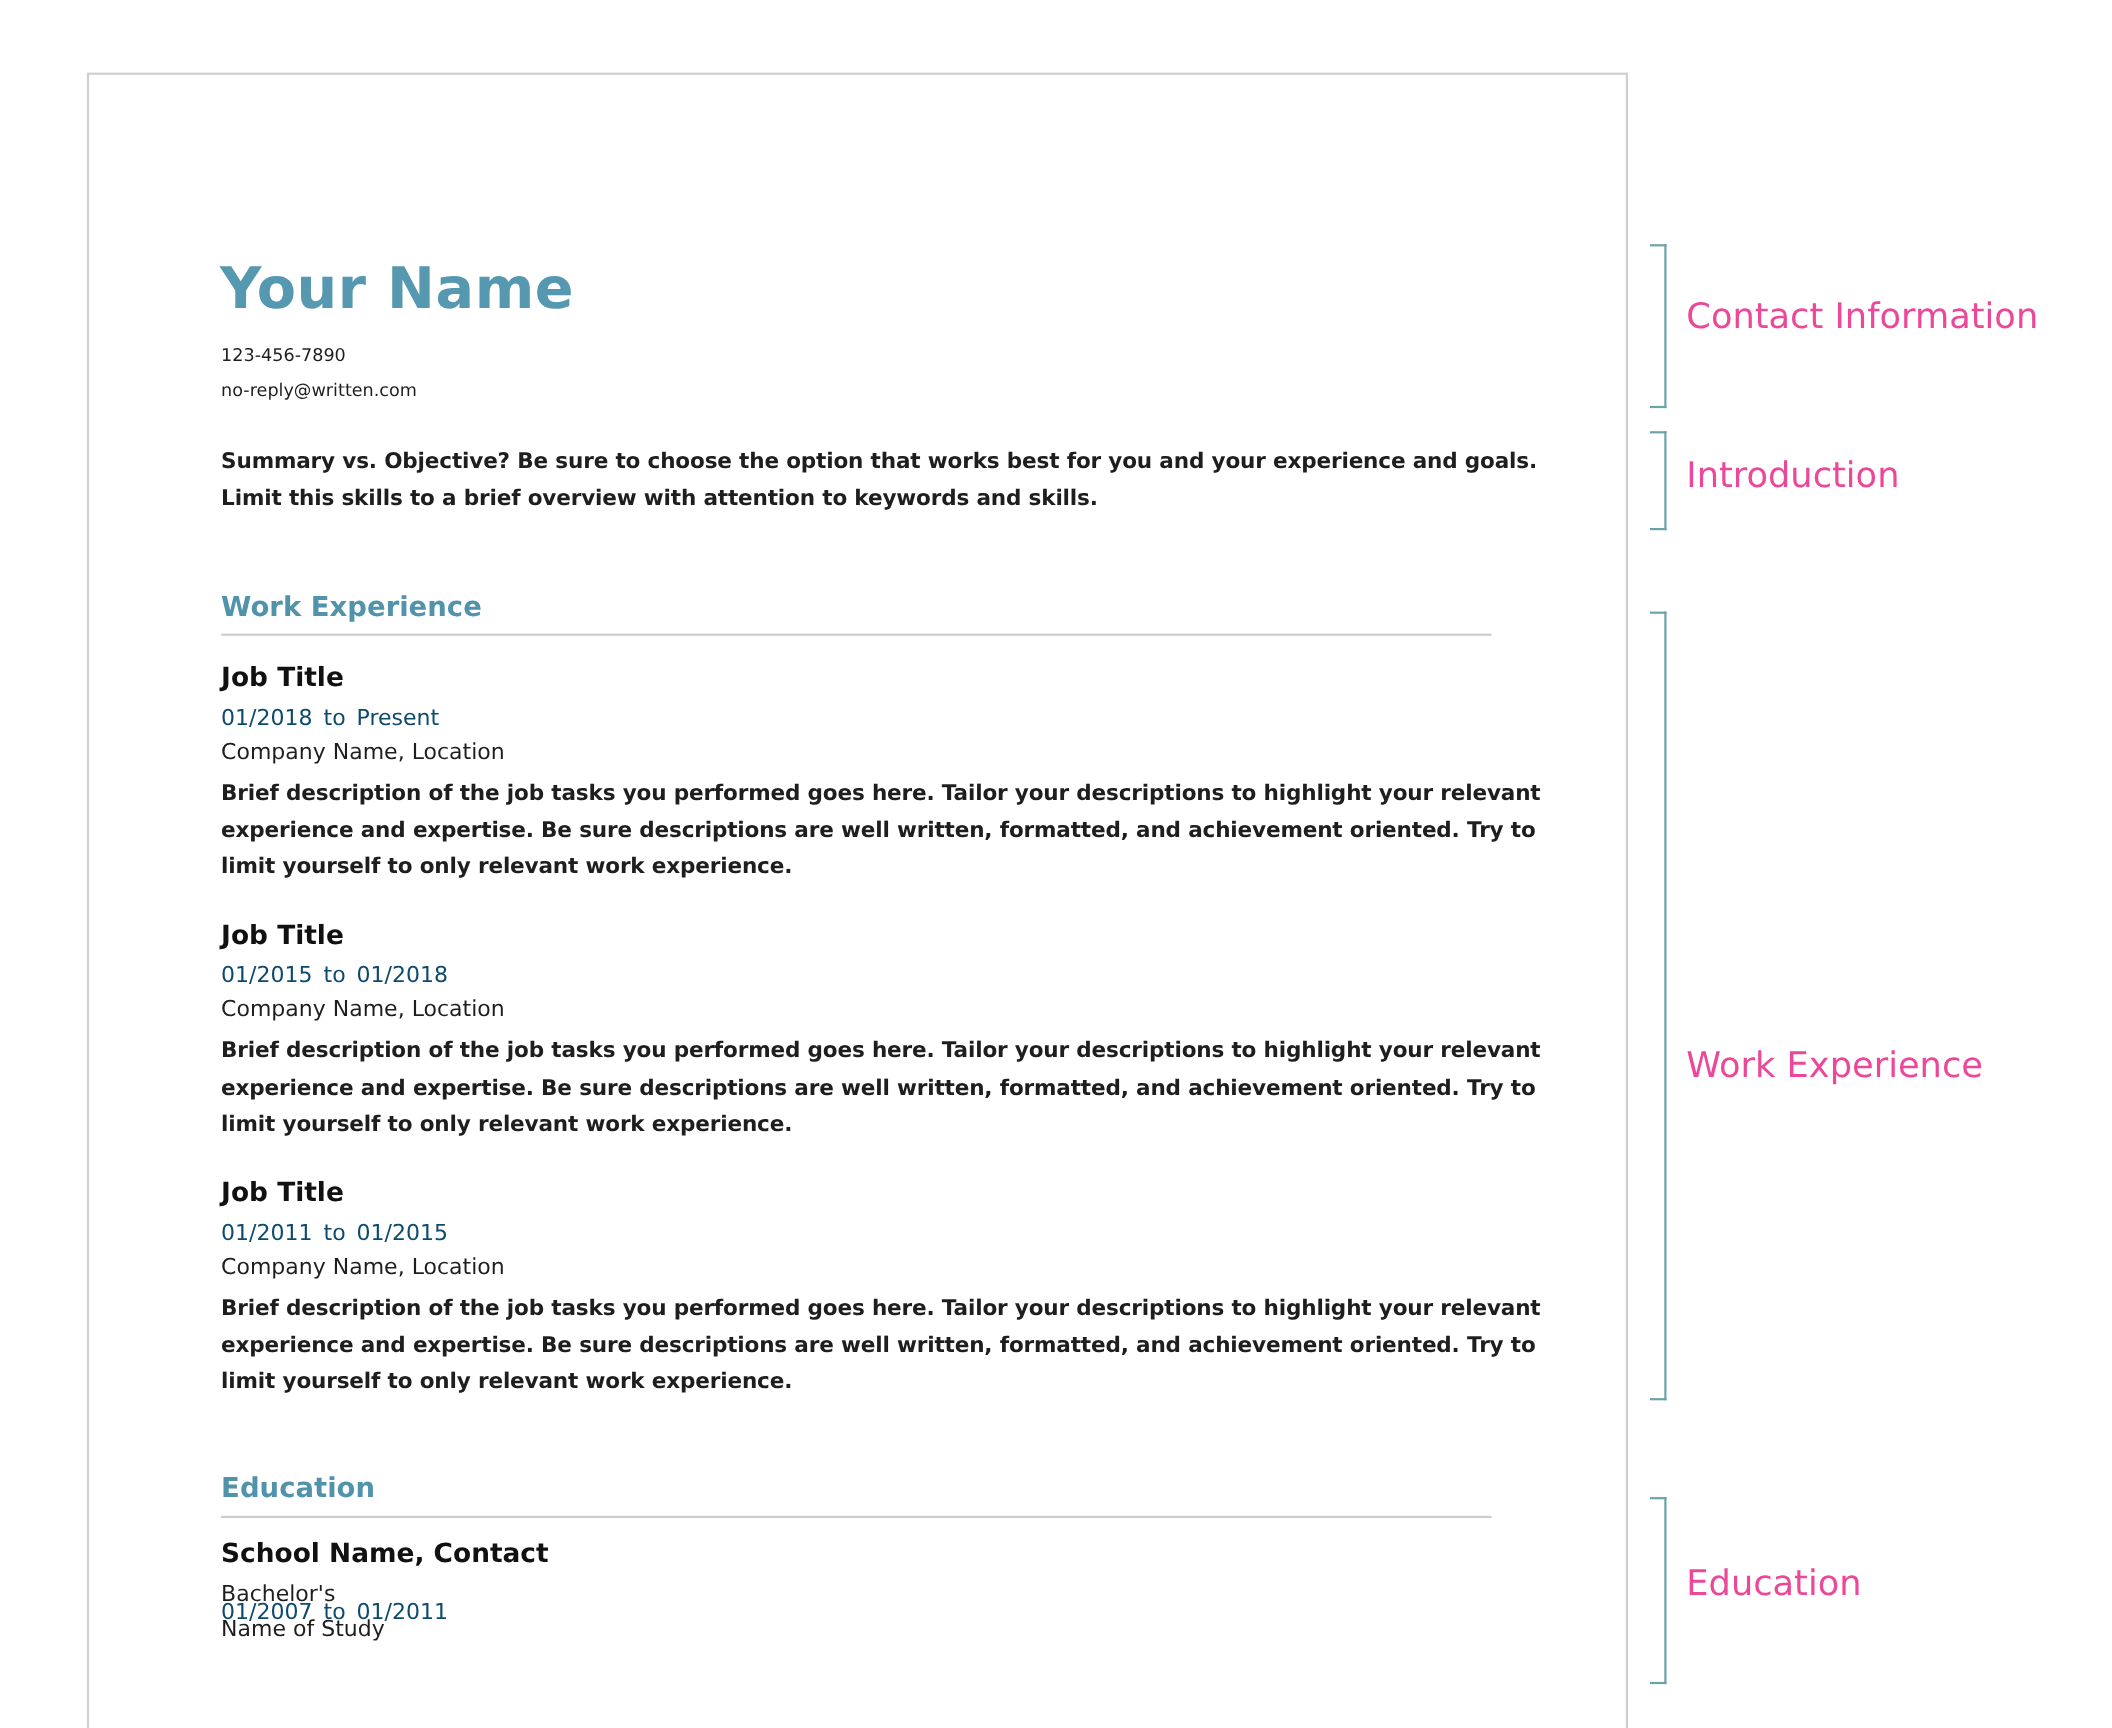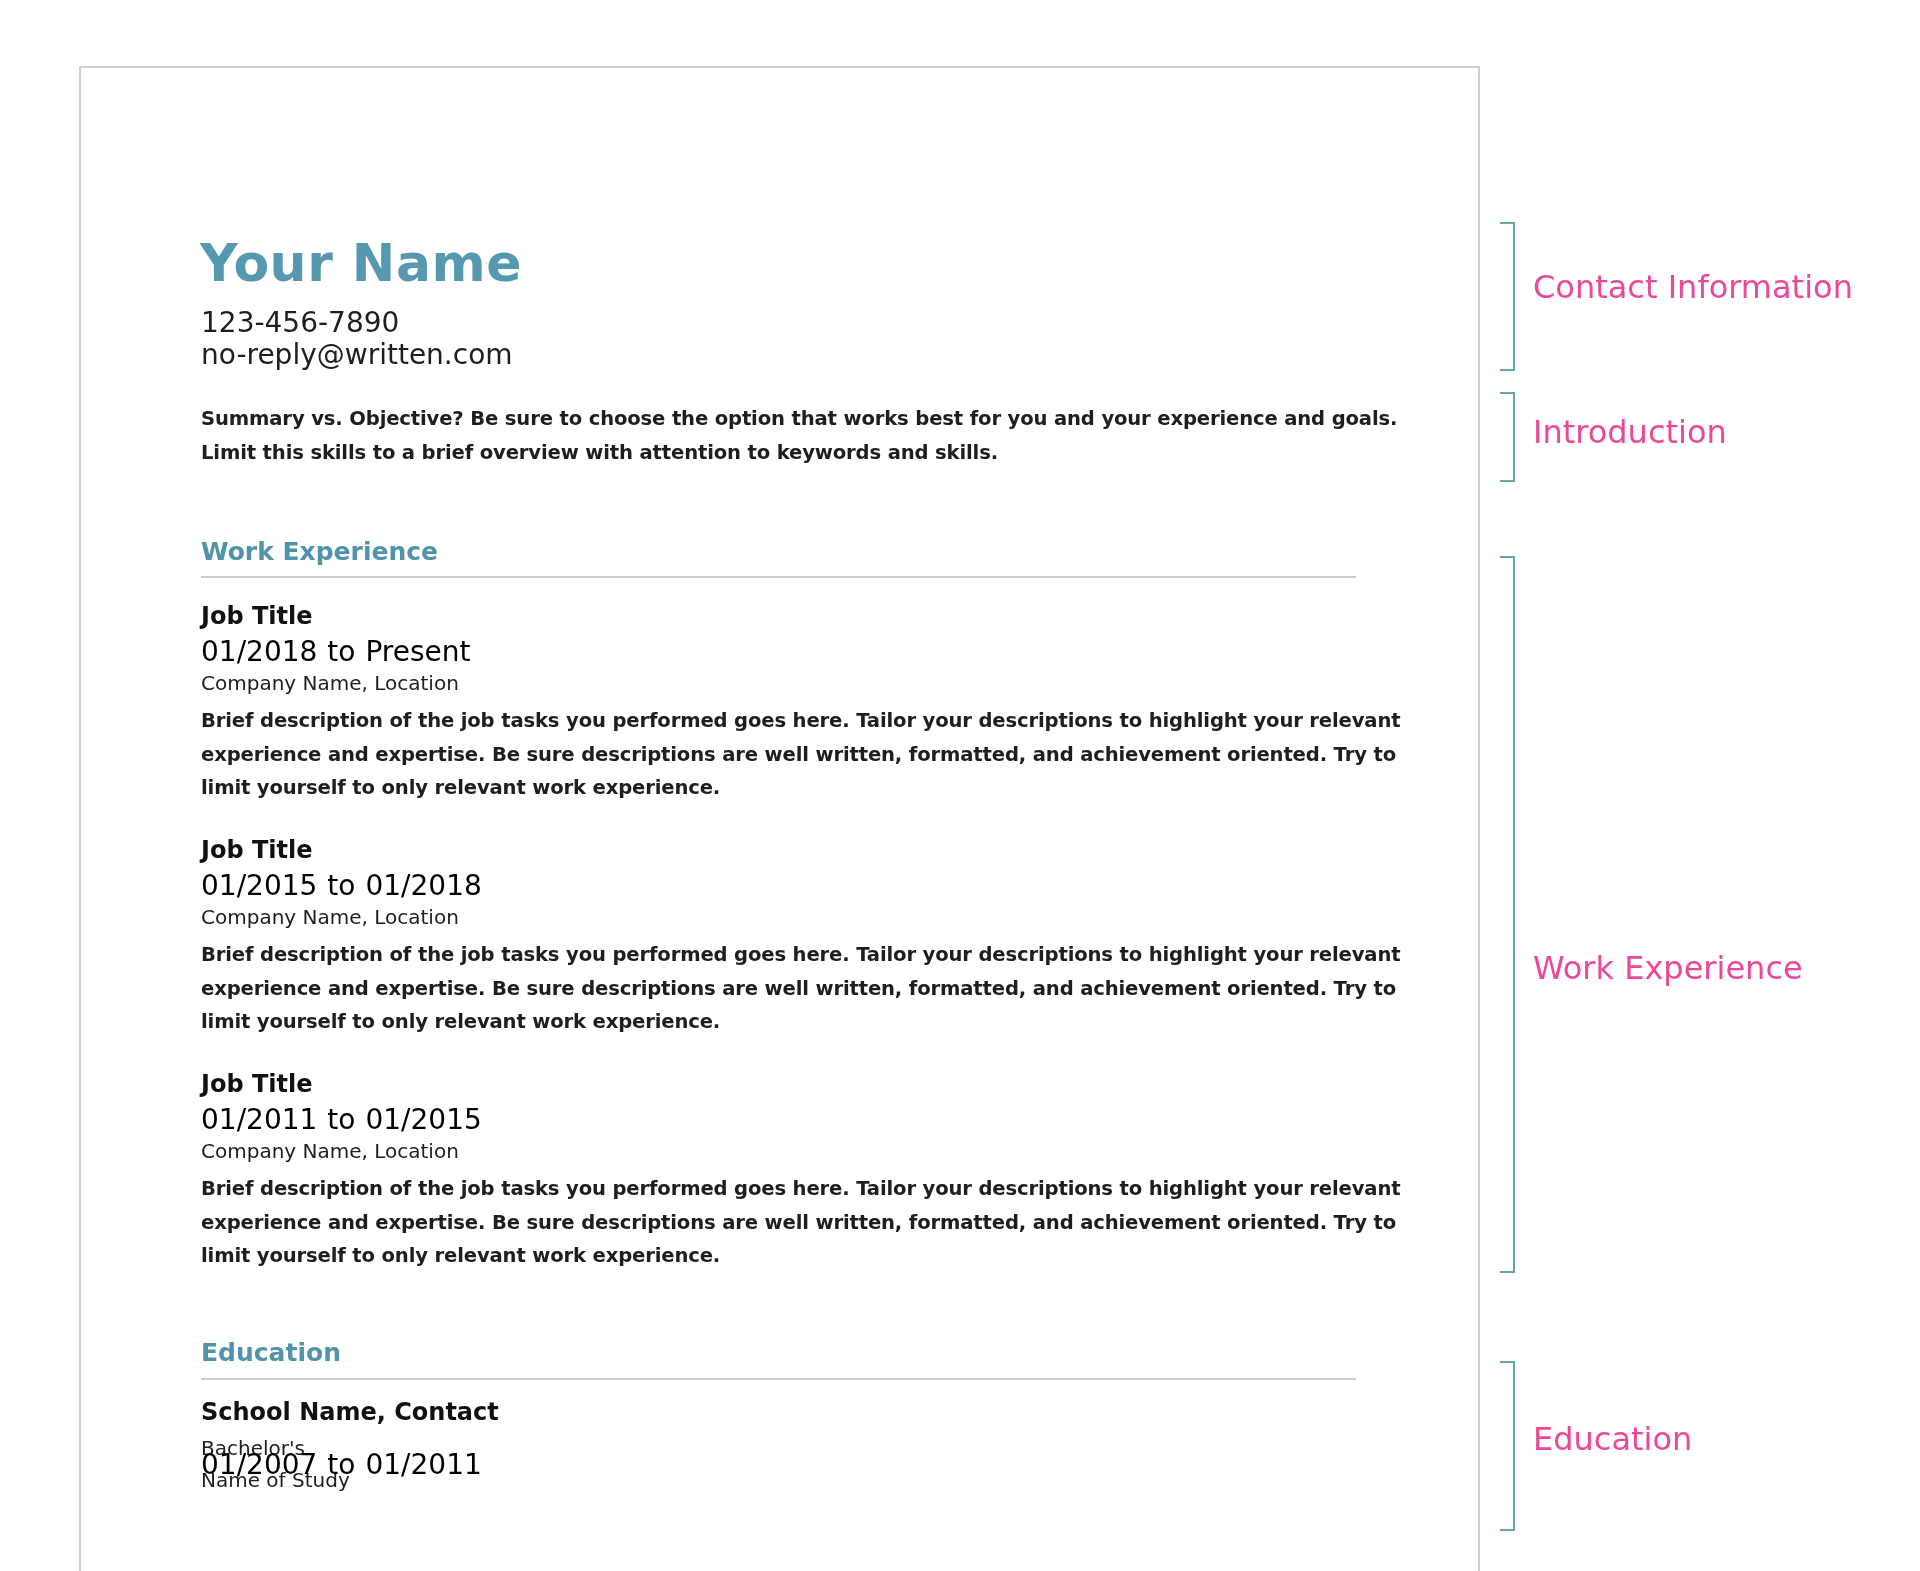--- a/index.html
+++ b/index.html
@@ -3,26 +3,26 @@
 <meta charset="utf-8">
 <style>
   html, body { margin: 0; padding: 0; background: #ffffff; }
   body { width: 1920px; height: 1571px; position: relative; overflow: hidden;
          font-family: "DejaVu Sans", "Liberation Sans", sans-serif; color: #1e1e1e; }
   .page { position: absolute; left: 79px; top: 66px; width: 1401px; height: 1530px;
           border: 2px solid #cfcfcf; box-sizing: border-box; background: #fff; }
   .abs { position: absolute; white-space: nowrap; }
   .name { left: 200px; top: 206px; font-size: 52px; font-weight: bold; color: #5598b0;
           letter-spacing: 0.5px; line-height: 60px; margin-top: 27px; }
-  .contact { left: 201px; font-size: 28px; line-height: 24px; color: #1e1e1e; }
+  .contact { left: 201px; font-size: 16px; line-height: 24px; color: #1e1e1e; }
   .body-line { left: 201px; font-size: 19.6px; line-height: 24px; color: #1e1e1e; letter-spacing: -0.15px; font-weight: bold; }
   .sec-head { left: 201px; font-size: 25px; font-weight: bold; color: #5193ab; line-height: 30px; }
   .divider { position: absolute; left: 201px; width: 1155px; height: 2px; background: #cccccc; }
   .job-title { left: 201px; font-size: 24px; font-weight: bold; color: #111; line-height: 28px; }
-  .date { left: 201px; font-size: 28px; color: #000000; line-height: 24px; }
+  .date { left: 201px; font-size: 20px; color: #0c4a6e; line-height: 24px; }
   .date .sep { margin: 0 10px; }
   .company { left: 201px; font-size: 20px; color: #1e1e1e; line-height: 24px; }
   .bracket { position: absolute; border: 2px solid #6aa3a8; border-left: none; width: 15px; box-sizing: border-box; }
   .ann { position: absolute; left: 1533px; font-family: "DejaVu Sans", sans-serif; font-size: 32px;
          color: #ec4899; white-space: nowrap; line-height: 38px; }
 </style>
 </head>
 <body>
 
 <div class="page"></div>

